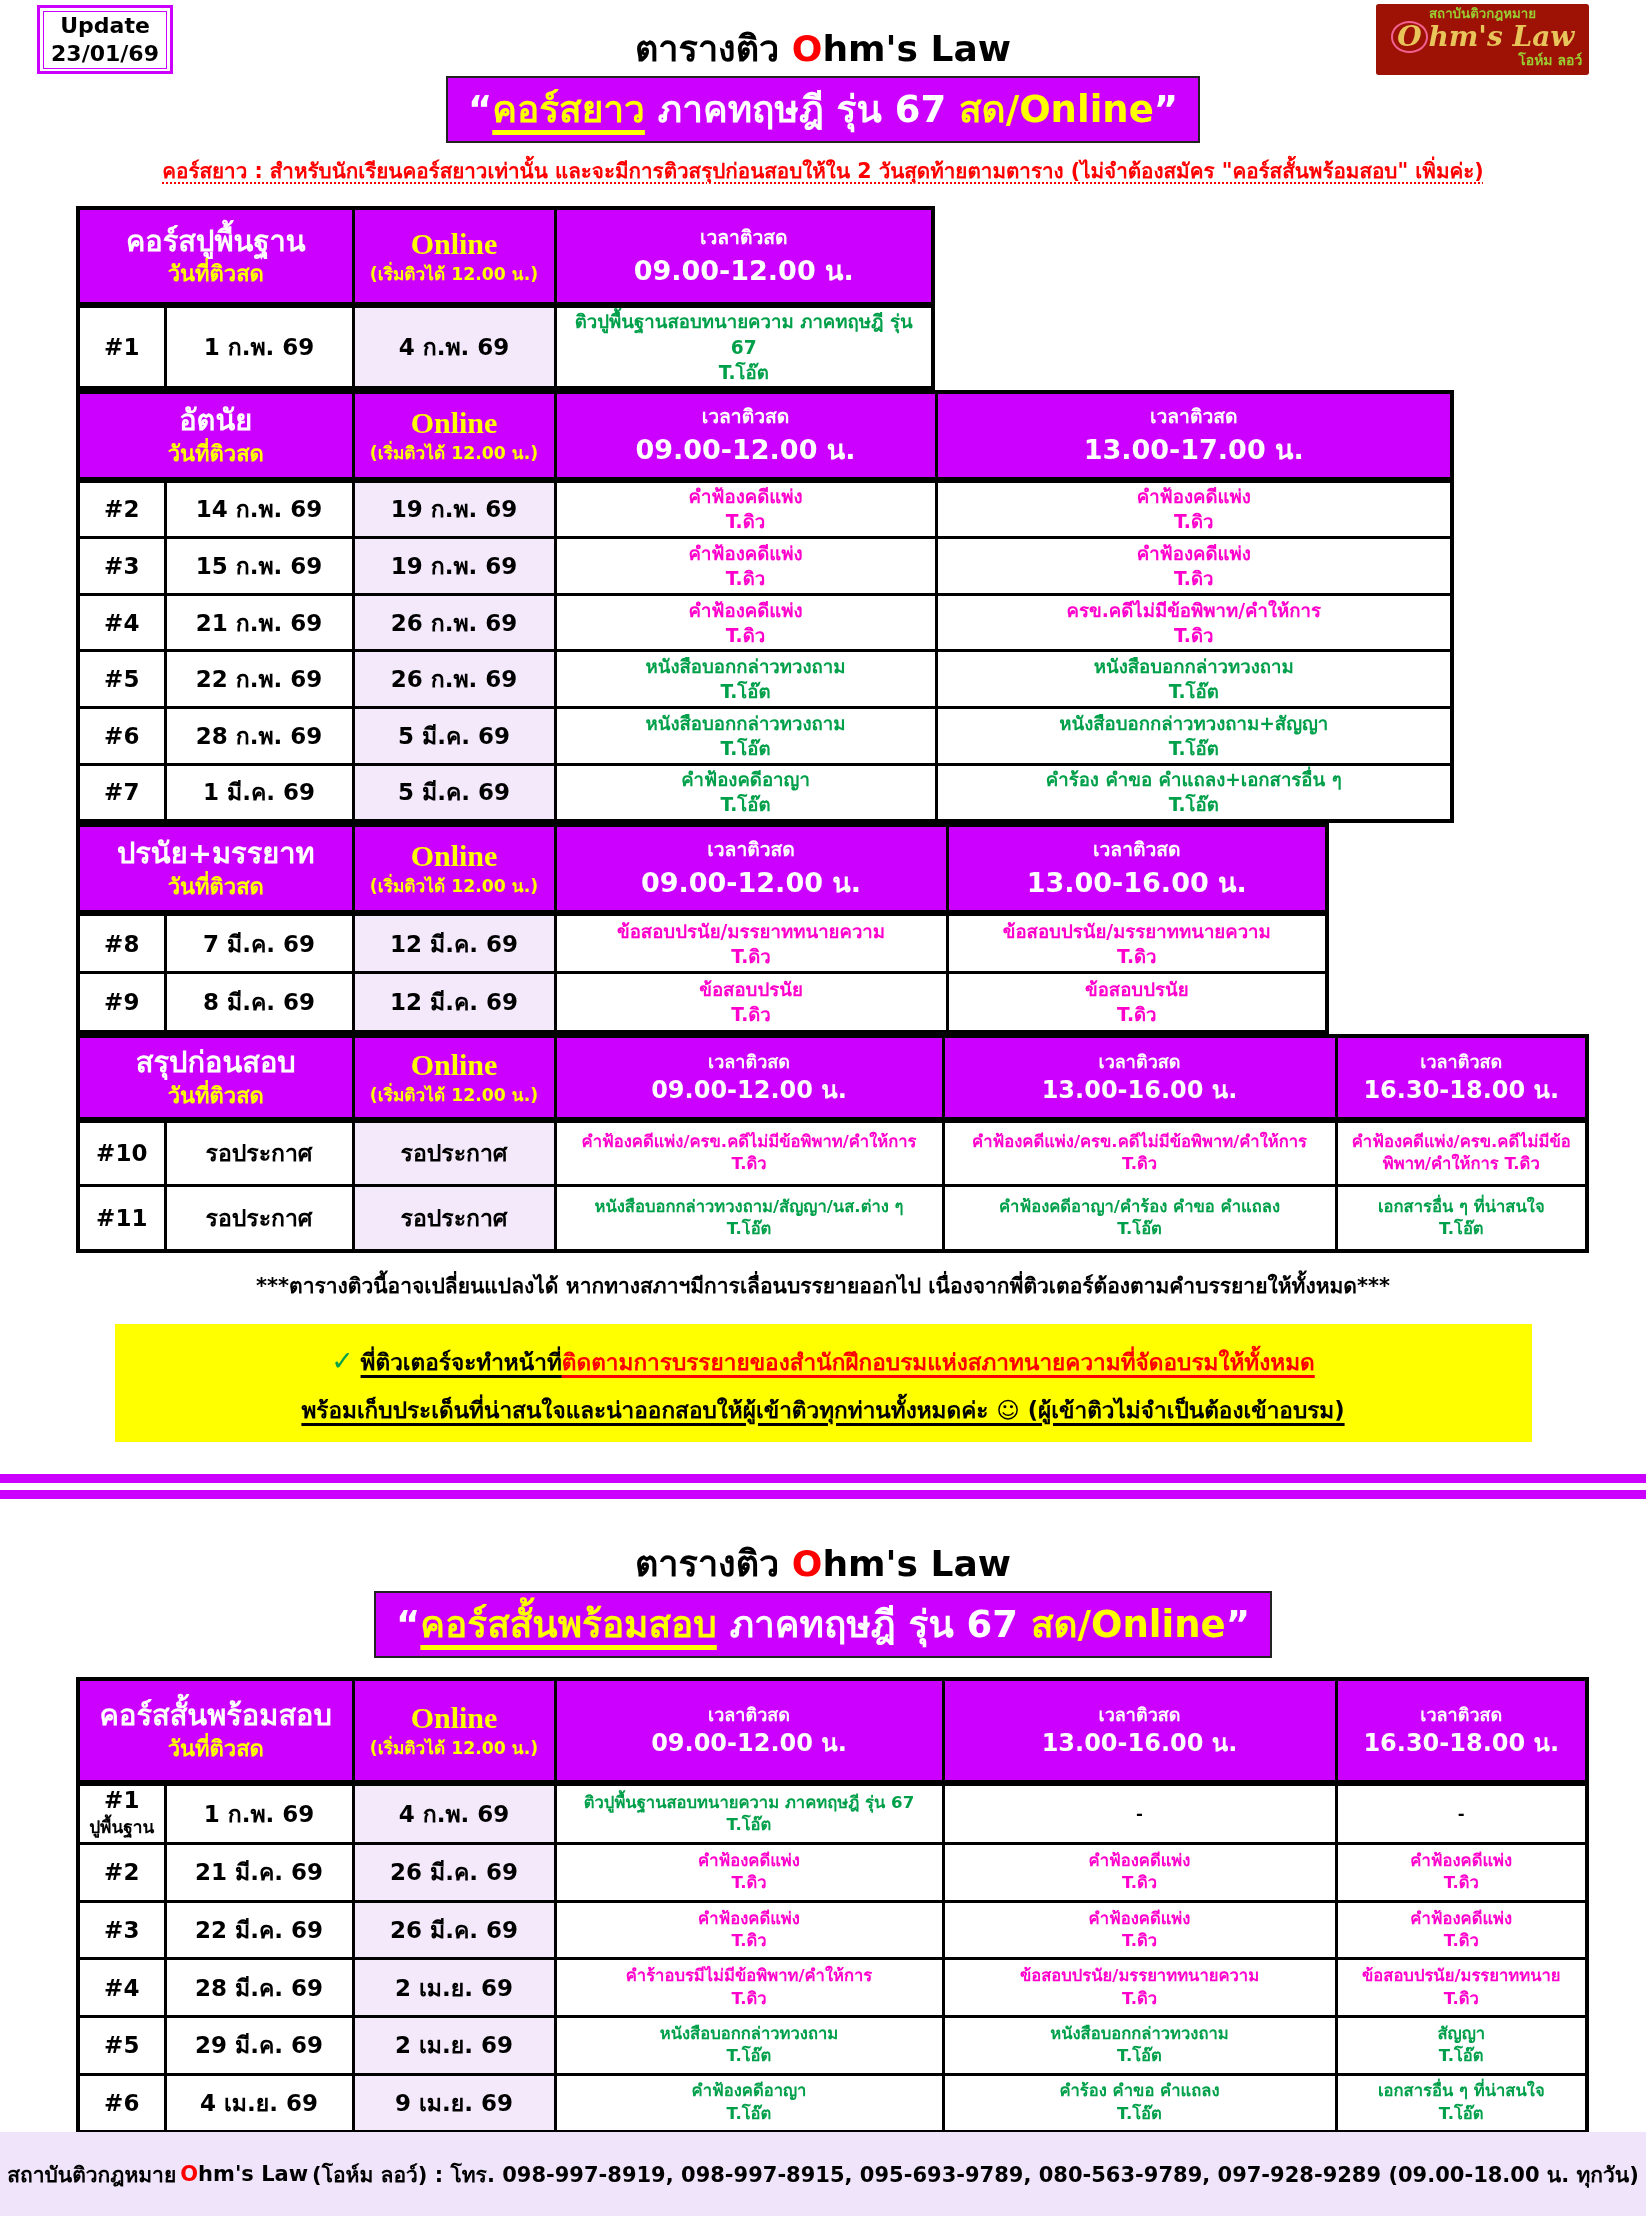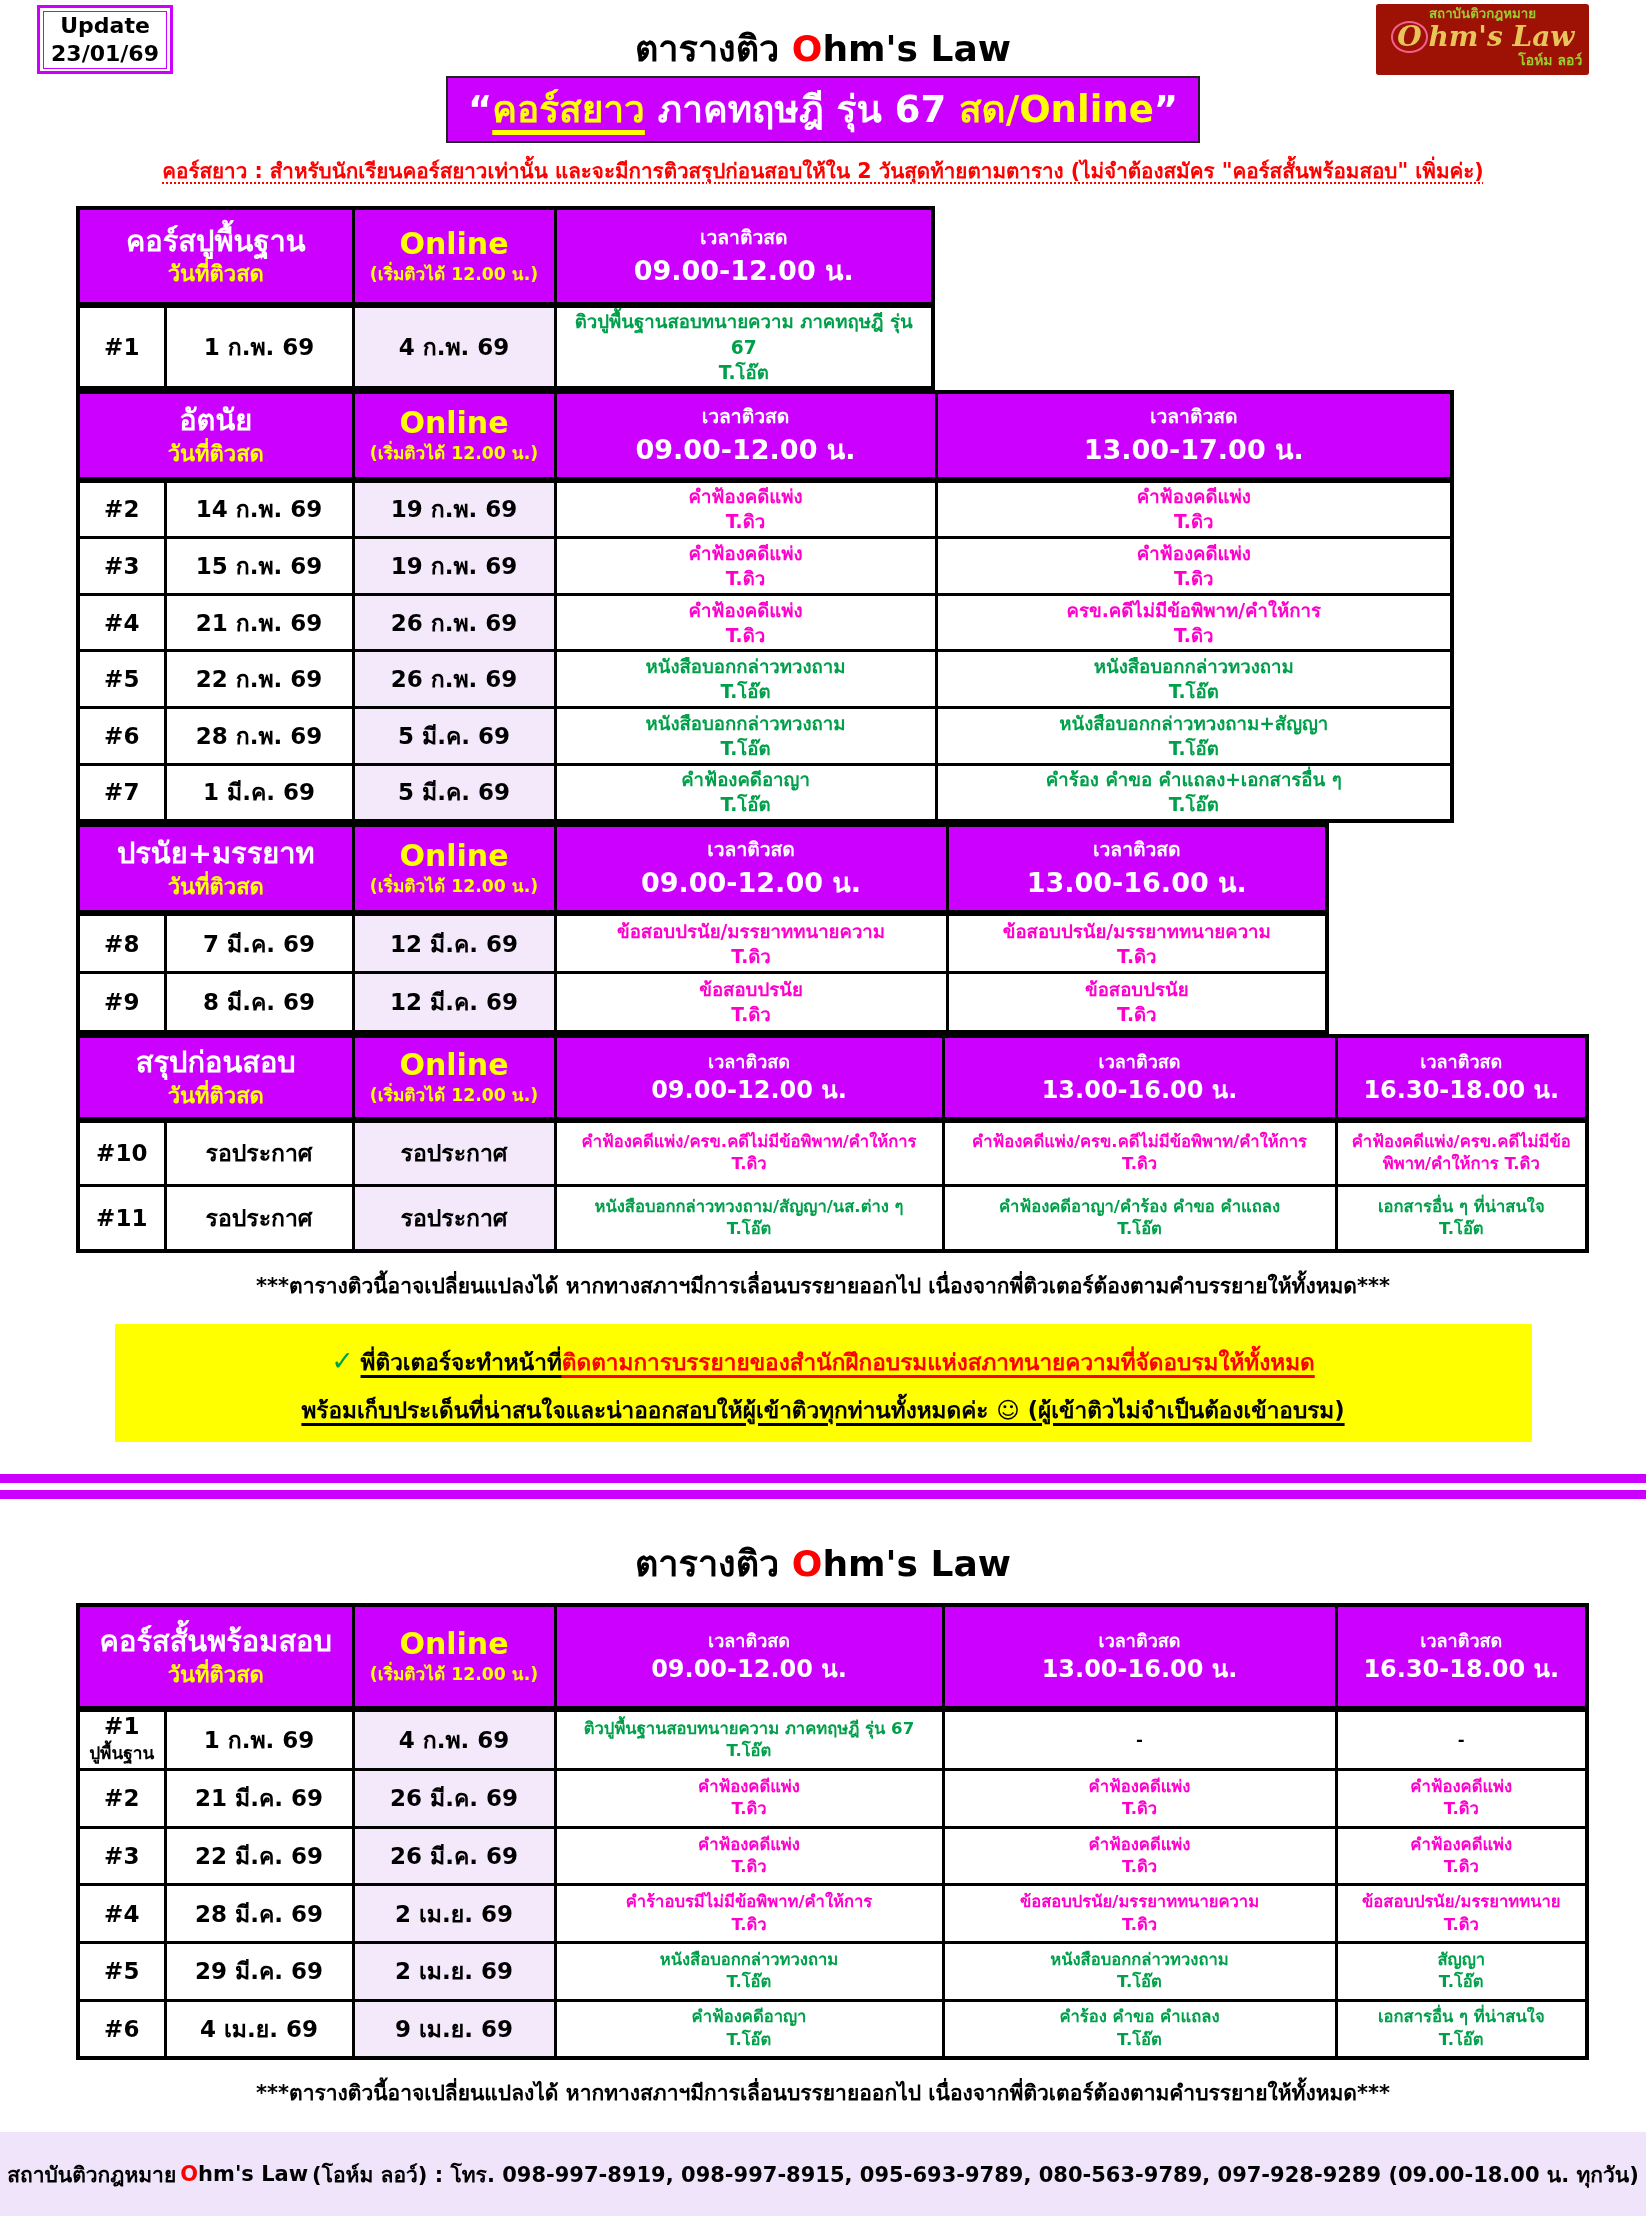--- a/index.html
+++ b/index.html
@@ -29,21 +29,21 @@
   .banner .acc{color:var(--yellow);margin-top:48px;}
   .subtitle{text-align:center;color:var(--red);font-size:20.6px;margin-top:10.6px;}
   .subtitle span{text-decoration:underline dotted;text-decoration-thickness:2px;text-underline-offset:4.7px;}
   
   .tables{margin-left:76px;margin-top:18.6px;}
   table.sched{border-collapse:collapse;table-layout:fixed;border:4px solid #000;margin:0;}
   .sched td{border:3.3px solid #000;text-align:center;vertical-align:middle;padding:1.3px 5.3px;}
   .sched thead td{background:var(--magenta);border-bottom-width:6px;}
   .h-name{color:#fff;font-size:29px;line-height:1.3;}
   .h-name-sub{color:var(--yellow);font-size:22px;line-height:1.3;}
-  .h-online{color:var(--yellow);font-size:30px;line-height:1.2;}
+  .h-online{color:var(--yellow);font-size:30px;line-height:1.2;font-family:Liberation Serif, serif;}
   .h-online-sub{color:var(--yellow);font-size:17.3px;line-height:1.4;}
   .h-time-label{color:#fff;font-size:19.3px;line-height:1.5;}
   .h-time{color:#fff;font-size:27px;line-height:1.3;}
   .c-num{font-size:23px;color:#000;}
   .c-num-sub{font-size:17.3px;}
   .c-date{font-size:23px;color:#000;}
   .c-online{font-size:23px;color:#000;background:var(--lavender);}
   .cell-line{font-size:18.6px;line-height:1.35;}
   .green{color:var(--green);} .pink{color:var(--pink);}
   .dash{color:#000;font-size:22.6px;}
@@ -400,20 +400,23 @@
     </div>
   </div>
 
   <div class="divider">
     <div class="bar"></div>
     <div class="bar"></div>
   </div>
 
   <div class="title title2"><span>ตารางติว </span><span class="red">O</span><span>hm's Law</span></div>
 
+  <div class="banner-row">
+    <div class="banner"><span>“</span><span class="hl">คอร์สสั้นพร้อมสอบ</span><span> ภาคทฤษฎี รุ่น 67 </span><span class="acc">สด/Online</span><span>”</span></div>
+  </div>
 
 
   <div class="tables">
       <table class="sched t-short" style="width: 1509px;">
         <colgroup>
           <col style="width: 87px;">
           <col style="width: 188px;">
           <col style="width: 202px;">
           <col style="width: 388px;">
           <col style="width: 393px;">

